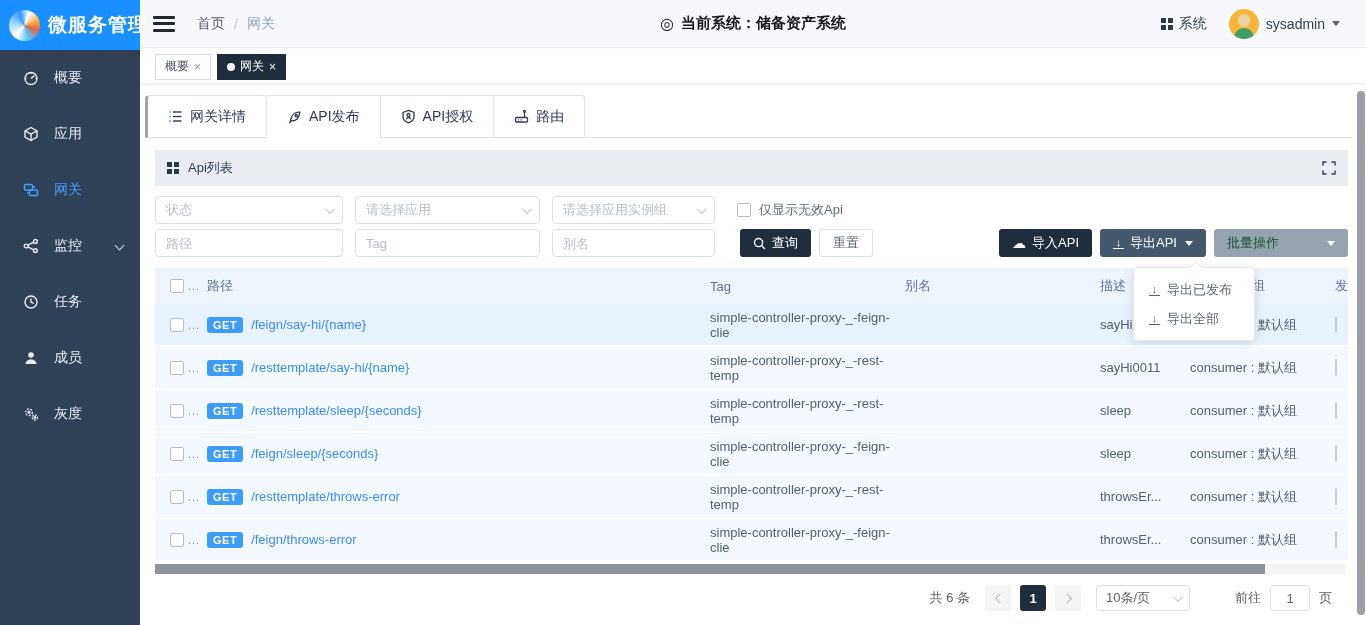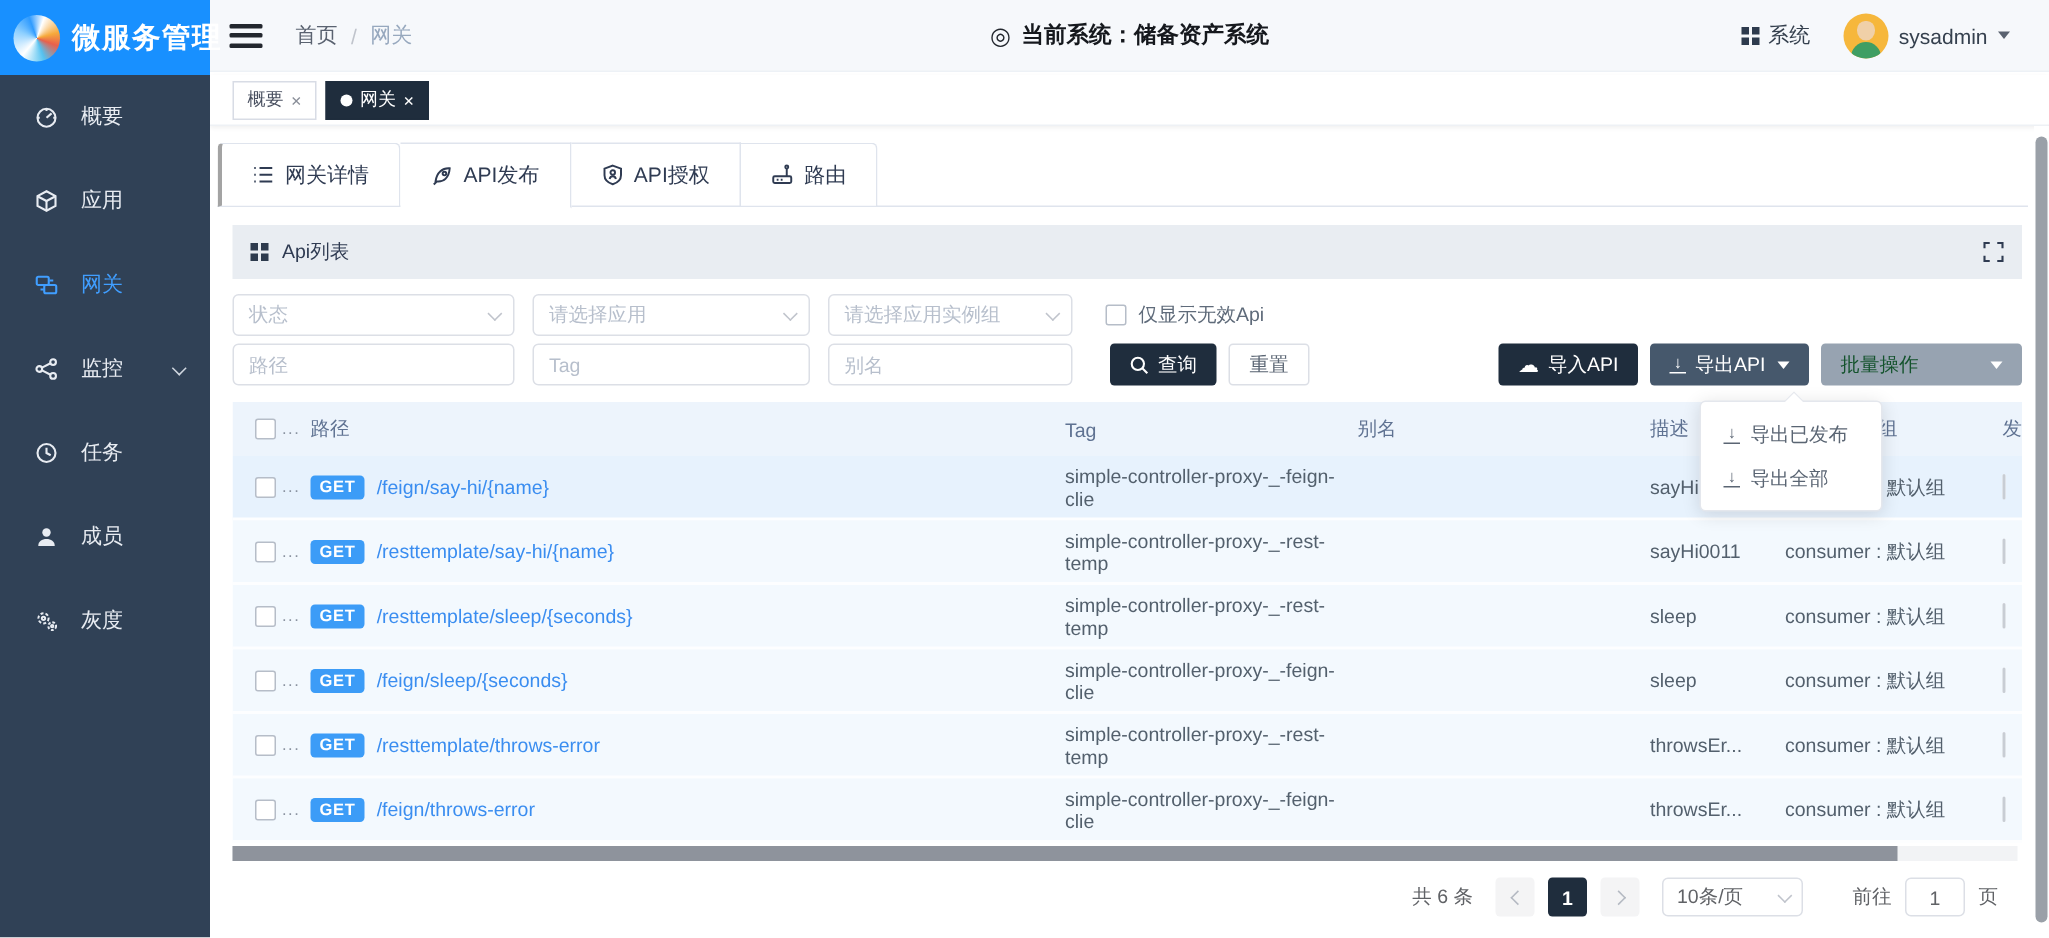--- a/index.html
+++ b/index.html
@@ -110,21 +110,21 @@
   
   .pagination { position:absolute; top:501px; right:34px; display:flex; align-items:center; gap:9px; font-size:13px; color:#606266; }
   .pg-total { margin-right:6px;text-align:right; }
   .pg-btn { width:26px; height:26px; background:#f4f4f5; border-radius:3px; display:flex; align-items:center; justify-content:center; cursor:pointer; }
   .pg-btn .pchev { width:7px; height:7px; border-right:1.5px solid #b4b9c2; border-bottom:1.5px solid #b4b9c2; }
   .pchev.left { transform:rotate(135deg) translate(-1px,-1px); }
   .pchev.right { transform:rotate(-45deg) translate(-1px,-1px); }
   .pg-page { width:26px; height:26px; background:#1f2d3d; color:#fff; border-radius:3px; display:flex; align-items:center; justify-content:center; font-weight:bold; cursor:pointer; }
   .pg-size { width:94px; height:26px; border:1px solid #dcdfe6; border-radius:4px; display:flex; align-items:center; padding:0 9px; color:#606266; cursor:pointer; margin-left:6px; }
   .pg-size .chev { width:7px; height:7px; border-right:1.3px solid #c0c4cc; border-bottom:1.3px solid #c0c4cc; transform:rotate(45deg) translateY(-2px); margin-left:auto; }
-  .pg-goto { margin-left:24px; }
+  .pg-goto { margin-left:36px; }
   .pg-input { width:40px; height:26px; border:1px solid #dcdfe6; border-radius:4px; text-align:center; font-size:13px; color:#606266; outline:none; font-family:inherit; }
 
   
   .dropdown { position:absolute; left:1133px; top:267px; width:122px; background:#fff; border:1px solid #e4e7ed; border-radius:4px; box-shadow:0 2px 12px rgba(0,0,0,.12); padding:7px 0; z-index:60; }
   .dropdown::before { content:""; position:absolute; top:-7px; left:55px; border-left:7px solid transparent; border-right:7px solid transparent; border-bottom:7px solid #e4e7ed; }
   .dropdown::after { content:""; position:absolute; top:-6px; left:55px; border-left:7px solid transparent; border-right:7px solid transparent; border-bottom:7px solid #fff; }
   .dd-item { height:29px; display:flex; align-items:center; gap:7px; padding:0 15px; font-size:13px; color:#5a6573; cursor:pointer; white-space:nowrap; }
 
   
   .vscroll { position:absolute; top:84px; right:0; bottom:0; width:10px; background:#fff; z-index:40; }

